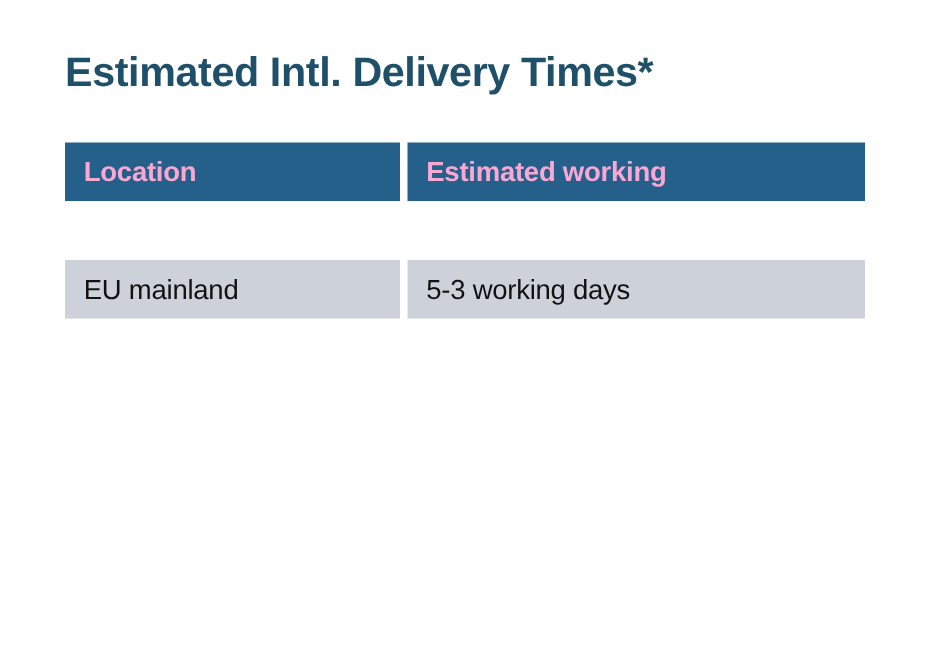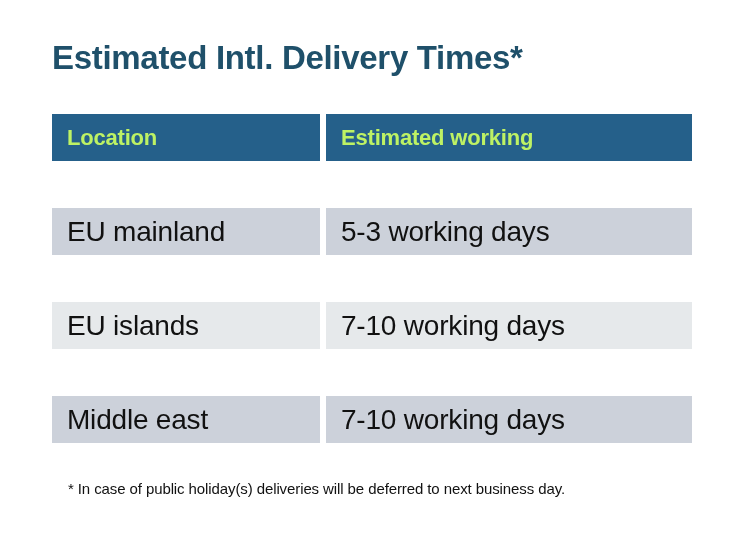--- a/index.html
+++ b/index.html
@@ -66,29 +66,29 @@
     padding: 0 !important;
     background: #ffffff !important;
   }
 
   .col-delivery {
     width: 366px;
   }
 
   .delivery-table thead th {
     background: #25608a;
-    color: #bef264;
+    color: #f9a8d4;
     font-size: 22px;
     font-weight: bold;
     letter-spacing: -0.2px;
     white-space: nowrap;
   }
 
   .delivery-table tbody td {
-    font-size: 28px;
+    font-size: 22px;
     font-weight: normal;
     color: #111111;
     letter-spacing: -0.2px;
     white-space: nowrap;
   }
 
   .row-shade td {
     background: #ccd1da;
   }
 
@@ -143,43 +143,32 @@
         <td class="col-gap"></td>
         <td class="col-delivery">5-3 working days</td>
       </tr>
 
       <tr class="row-spacer">
         <td class="col-location"></td>
         <td class="col-gap"></td>
         <td class="col-delivery"></td>
       </tr>
 
-      <tr class="row-plain">
-        <td class="col-location">EU islands</td>
-        <td class="col-gap"></td>
-        <td class="col-delivery">7-10 working days</td>
-      </tr>
 
       <tr class="row-spacer">
         <td class="col-location"></td>
         <td class="col-gap"></td>
         <td class="col-delivery"></td>
       </tr>
 
-      <tr class="row-shade">
-        <td class="col-location">Middle east</td>
-        <td class="col-gap"></td>
-        <td class="col-delivery">7-10 working days</td>
-      </tr>
 
       <tr class="row-spacer">
         <td class="col-location"></td>
         <td class="col-gap"></td>
         <td class="col-delivery"></td>
       </tr>
 
 
     </tbody>
   </table>
 
-  <div class="footnote">* In case of public holiday(s) deliveries will be deferred to next business day.</div>
 
 </div>
 
 </body></html>

